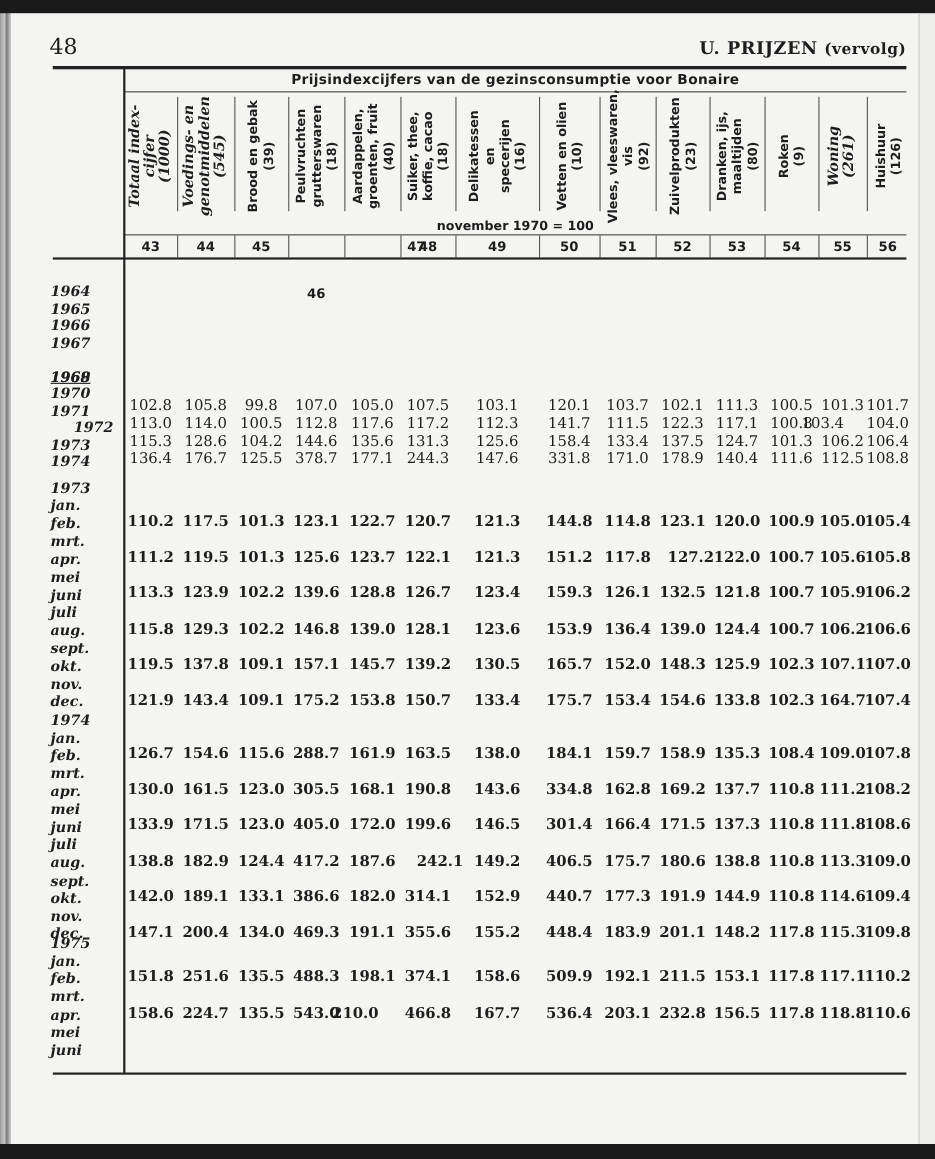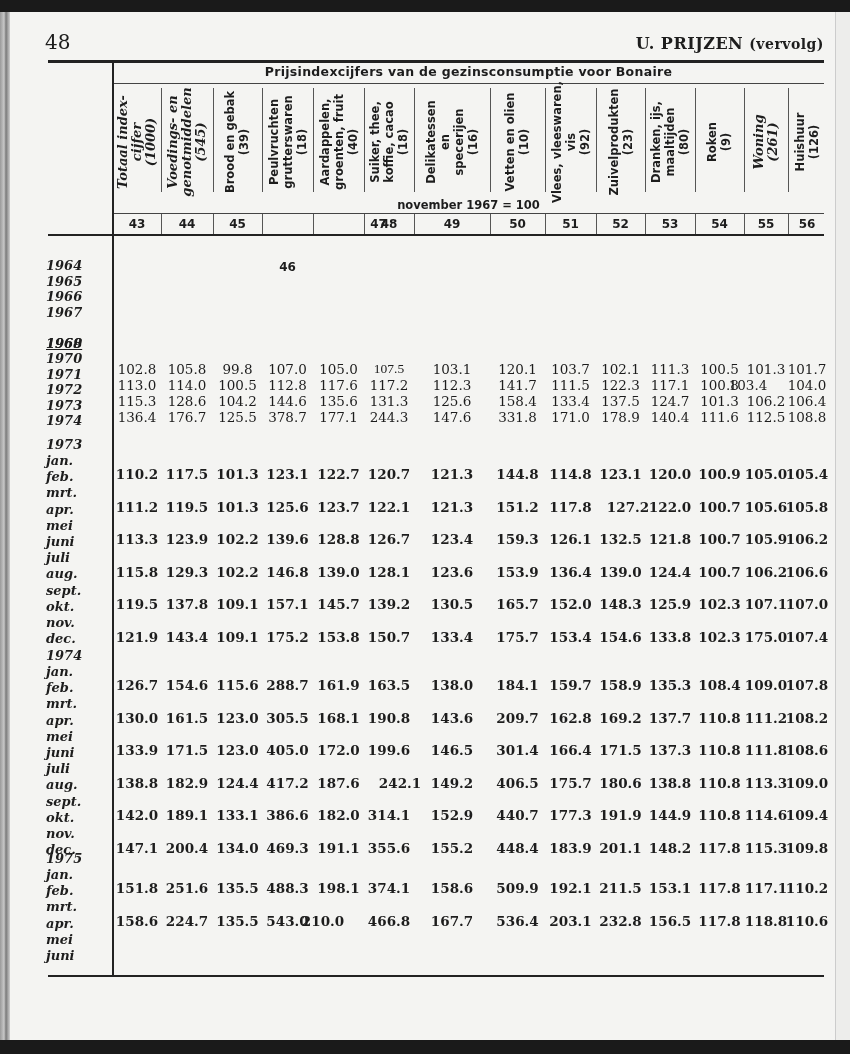--- a/index.html
+++ b/index.html
@@ -125,21 +125,21 @@
     <div class="sep" style="left: 744px; top: 88px; height: 104px;"></div>
     <div class="sep" style="left: 744px; top: 214px; height: 20px;"></div>
     <div class="colhead" style="left: 788px; width: 38px;">
       <div class="rot">Huishuur
 (126)</div>
     </div>
     <div class="sep" style="left: 788px; top: 88px; height: 104px;"></div>
     <div class="sep" style="left: 788px; top: 214px; height: 20px;"></div>
   </div>
 
-<div class="basenote">november 1967 = 100</div>
+<div class="basenote">november 1970 = 100</div>
 <div class="hline" style="top:213px;left:113px;width:711px;"></div>
 <div id="colnums">
     <div class="colnum" style="left: 113px; width: 48px;">43</div>
     <div class="colnum" style="left: 161px; width: 52px;">44</div>
     <div class="colnum" style="left: 213px; width: 49px;">45</div>
     <div class="colnum" style="left: 262px; width: 51px; margin-top: 43px;">46</div>
     <div class="colnum" style="left: 313px; width: 51px; padding-left: 40px;">47</div>
     <div class="colnum" style="left: 364px; width: 50px;">48</div>
     <div class="colnum" style="left: 414px; width: 76px;">49</div>
     <div class="colnum" style="left: 490px; width: 55px;">50</div>
@@ -157,30 +157,30 @@
 
 <div id="body">
     <div class="rowlabel" style="top: 258px;">1964</div>
     <div class="rowlabel" style="top: 273.5px;">1965</div>
     <div class="rowlabel" style="top: 289px;">1966</div>
     <div class="rowlabel" style="top: 304.5px;">1967</div>
     <div class="rowlabel" style="top: 336px; text-decoration: underline;">1968</div>
     <div class="rowlabel" style="top: 335.5px;">1969</div>
     <div class="rowlabel" style="top: 351px;">1970</div>
     <div class="rowlabel" style="top: 366.5px;">1971</div>
-    <div class="rowlabel" style="top: 382px;">1972</div>
+    <div class="rowlabel" style="top: 382px; margin-left: 21px;">1972</div>
     <div class="rowlabel" style="top: 397.5px;">1973</div>
     <div class="rowlabel" style="top: 413px;">1974</div>
     <div>
       <div class="cell" style="left: 109px; top: 361px;">102.8</div>
       <div class="cell" style="left: 159px; top: 361px;">105.8</div>
       <div class="cell" style="left: 209.5px; top: 361px;">99.8</div>
       <div class="cell" style="left: 259.5px; top: 361px;">107.0</div>
       <div class="cell" style="left: 310.5px; top: 361px;">105.0</div>
-      <div class="cell" style="left: 361px; top: 361px; font-family: Liberation Serif, serif;">107.5</div>
+      <div class="cell" style="left: 361px; top: 361px;">107.5</div>
       <div class="cell" style="left: 424px; top: 361px;">103.1</div>
       <div class="cell" style="left: 489.5px; top: 361px;">120.1</div>
       <div class="cell" style="left: 542.5px; top: 361px;">103.7</div>
       <div class="cell" style="left: 592.5px; top: 361px;">102.1</div>
       <div class="cell" style="left: 642px; top: 361px;">111.3</div>
       <div class="cell" style="left: 691.5px; top: 361px;">100.5</div>
       <div class="cell" style="left: 738px; top: 361px;">101.3</div>
       <div class="cell" style="left: 779px; top: 361px;">101.7</div>
     </div>
     <div>
@@ -330,21 +330,21 @@
       <div class="cell" style="left: 209.5px; top: 629px;">109.1</div>
       <div class="cell" style="left: 259.5px; top: 629px;">175.2</div>
       <div class="cell" style="left: 310.5px; top: 629px;">153.8</div>
       <div class="cell" style="left: 361px; top: 629px;">150.7</div>
       <div class="cell" style="left: 424px; top: 629px;">133.4</div>
       <div class="cell" style="left: 489.5px; top: 629px;">175.7</div>
       <div class="cell" style="left: 542.5px; top: 629px;">153.4</div>
       <div class="cell" style="left: 592.5px; top: 629px;">154.6</div>
       <div class="cell" style="left: 642px; top: 629px;">133.8</div>
       <div class="cell" style="left: 691.5px; top: 629px;">102.3</div>
-      <div class="cell" style="left: 738px; top: 629px;">175.0</div>
+      <div class="cell" style="left: 738px; top: 629px;">164.7</div>
       <div class="cell" style="left: 779px; top: 629px;">107.4</div>
     </div>
     <div class="rowlabel" style="top: 648px;">1974</div>
     <div class="rowlabel" style="top: 664px;">jan.</div>
     <div class="rowlabel" style="top: 680.2px;">feb.</div>
     <div class="rowlabel" style="top: 696.4px;">mrt.</div>
     <div class="rowlabel" style="top: 712.6px;">apr.</div>
     <div class="rowlabel" style="top: 728.8px;">mei</div>
     <div class="rowlabel" style="top: 745px;">juni</div>
     <div class="rowlabel" style="top: 761.2px;">juli</div>
@@ -370,21 +370,21 @@
       <div class="cell" style="left: 779px; top: 677px;">107.8</div>
     </div>
     <div class="bold">
       <div class="cell" style="left: 109px; top: 709.6px;">130.0</div>
       <div class="cell" style="left: 159px; top: 709.6px;">161.5</div>
       <div class="cell" style="left: 209.5px; top: 709.6px;">123.0</div>
       <div class="cell" style="left: 259.5px; top: 709.6px;">305.5</div>
       <div class="cell" style="left: 310.5px; top: 709.6px;">168.1</div>
       <div class="cell" style="left: 361px; top: 709.6px;">190.8</div>
       <div class="cell" style="left: 424px; top: 709.6px;">143.6</div>
-      <div class="cell" style="left: 489.5px; top: 709.6px;">209.7</div>
+      <div class="cell" style="left: 489.5px; top: 709.6px;">334.8</div>
       <div class="cell" style="left: 542.5px; top: 709.6px;">162.8</div>
       <div class="cell" style="left: 592.5px; top: 709.6px;">169.2</div>
       <div class="cell" style="left: 642px; top: 709.6px;">137.7</div>
       <div class="cell" style="left: 691.5px; top: 709.6px;">110.8</div>
       <div class="cell" style="left: 738px; top: 709.6px;">111.2</div>
       <div class="cell" style="left: 779px; top: 709.6px;">108.2</div>
     </div>
     <div class="bold">
       <div class="cell" style="left: 109px; top: 742.2px;">133.9</div>
       <div class="cell" style="left: 159px; top: 742.2px;">171.5</div>

